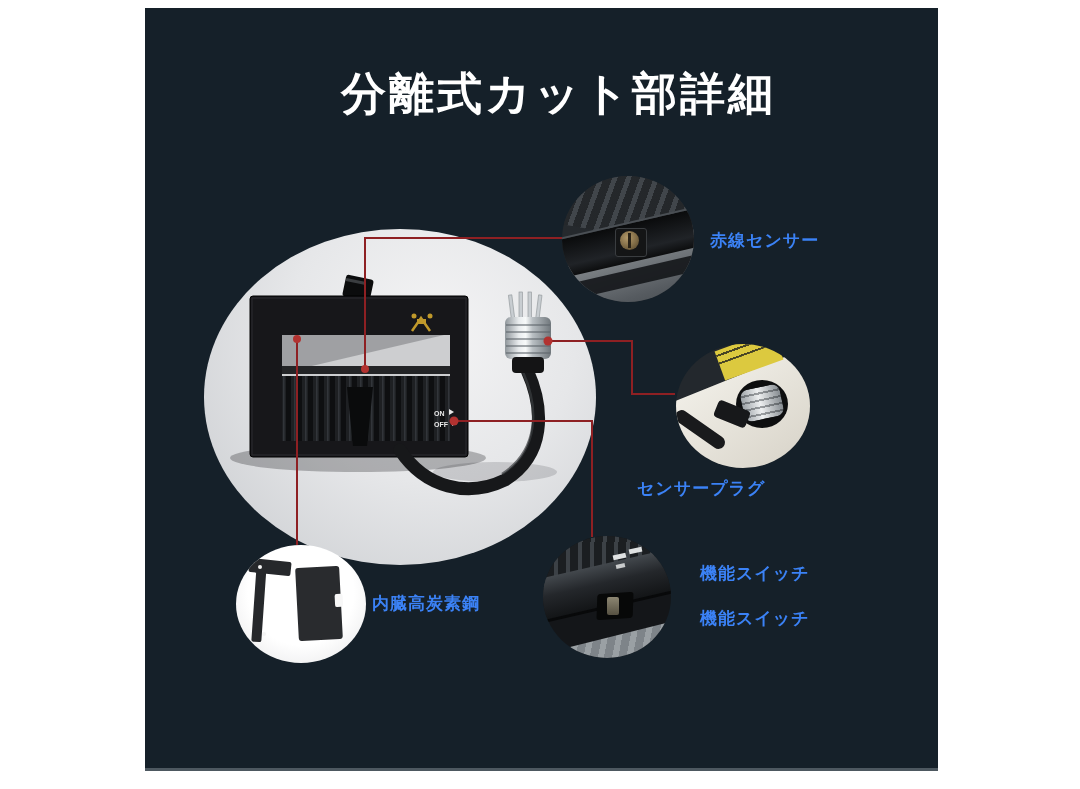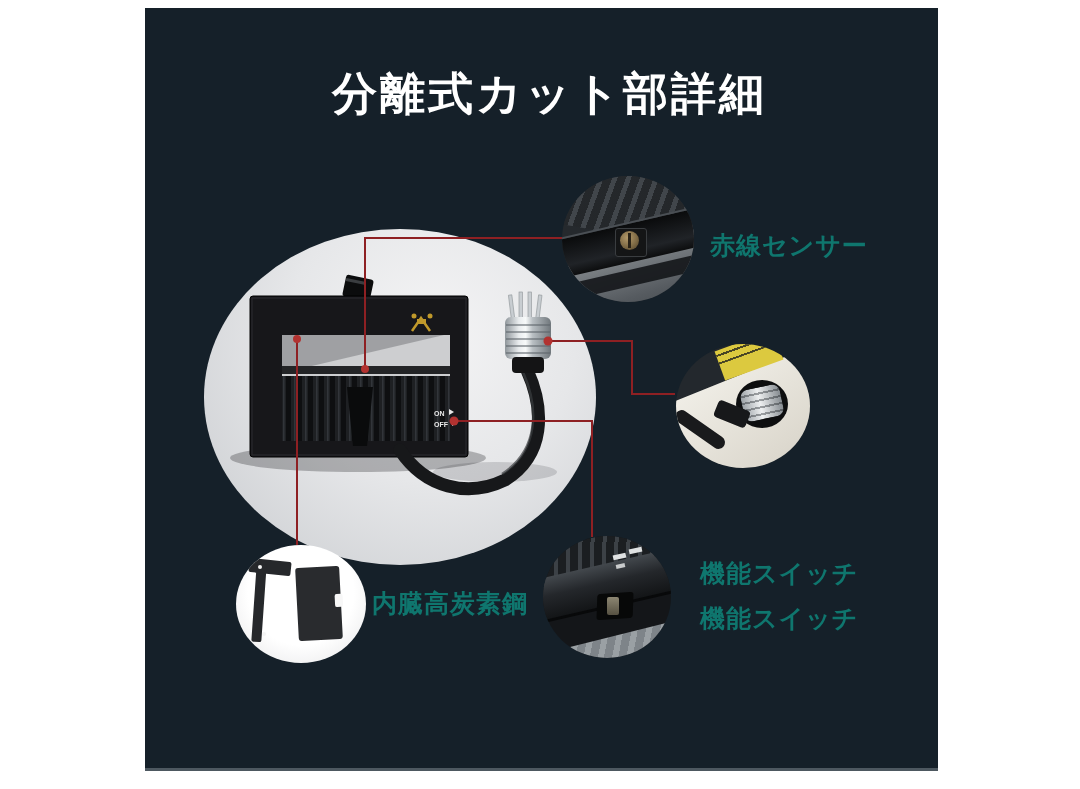--- a/index.html
+++ b/index.html
@@ -1,20 +1,20 @@
 <!DOCTYPE html>
 <html><head>
 <meta charset="utf-8">
 <style>
   html,body{margin:0;padding:0;background:#ffffff;}
   .canvas{position:relative;width:1080px;height:789px;background:#ffffff;overflow:hidden;
           font-family:"Liberation Sans","DejaVu Sans",sans-serif;}
   .panel{position:absolute;left:145px;top:8px;width:793px;height:760px;background:#152029;
          border-bottom:3px solid #4d5860;}
-  .title{position:absolute;left:153px;top:64px;width:793px;text-align:center;color:#ffffff;
+  .title{position:absolute;left:162px;top:64px;width:793px;text-align:center;color:#ffffff;
          font-size:45px;font-weight:700;letter-spacing:3px;white-space:nowrap;}
   .stage-ellipse{position:absolute;left:204px;top:229px;width:392px;height:336px;border-radius:50%;
          background:radial-gradient(ellipse at 58% 32%, #f4f4f5 0%, #e6e7e9 45%, #d2d4d7 82%, #c5c7ca 100%);}
   .svg-layer{position:absolute;left:0;top:0;width:1080px;height:789px;}
   .inset{position:absolute;border-radius:50%;overflow:hidden;}
   .inset > div{position:absolute;}
   
   .inset-sensor{left:562px;top:176px;width:132px;height:126px;background:#25292d;}
   .tr-light{width:150%;height:70%;left:-5%;top:52%;transform:rotate(-17deg);
             background:linear-gradient(180deg,#84898d 0%,#565b60 55%,#3c4145 100%);}
@@ -58,21 +58,21 @@
   
   .inset-knife{left:236px;top:545px;width:130px;height:118px;
            background:radial-gradient(circle at 50% 40%, #ffffff 55%, #ededee 85%, #dcdddf);}
   .kn-arm{left:10%;top:13%;width:32%;height:12%;background:#26282b;transform:rotate(6deg);border-radius:2px;}
   .kn-bar{left:14%;top:16%;width:8%;height:66%;background:#26282b;transform:rotate(4deg);border-radius:2px;}
   .kn-hole1{left:17%;top:17%;width:4px;height:4px;background:#f4f4f4;border-radius:50%;}
   .kn-hole2{left:20%;top:74%;width:4px;height:4px;background:#f4f4f4;border-radius:50%;}
   .kn-plate{left:47%;top:19%;width:34%;height:62%;background:#292b2e;border-radius:3px;transform:rotate(-3deg);}
   .kn-notch{position:absolute;right:-2px;top:38%;width:8px;height:13px;background:#f7f7f7;border-radius:2px;}
   
-  .callout-label{position:absolute;color:#0f766e;font-size:25px;font-weight:700;white-space:nowrap;letter-spacing:1px;}
+  .callout-label{position:absolute;color:#3b82f6;font-size:17px;font-weight:700;white-space:nowrap;letter-spacing:1px;}
   .callout-label .line{display:block;line-height:45px;}
   .lbl-sensor{left:710px;top:229px;}
   .lbl-plug{left:637px;top:477px;}
   .lbl-autofeed{left:700px;top:551px;}
   .lbl-knife{left:372px;top:557px;margin-top:24px;}
 </style>
 </head>
 <body>
 
 <div class="canvas">
@@ -201,20 +201,21 @@
     <div class="kn-arm"></div>
     <div class="kn-bar"></div>
     <div class="kn-hole1"></div>
     <div class="kn-hole2"></div>
     <div class="kn-plate">
       <div class="kn-notch"></div>
     </div>
   </div>
 
   <div class="callout-label lbl-sensor">赤線センサー</div>
+  <div class="callout-label lbl-plug">センサープラグ</div>
   <div class="callout-label lbl-autofeed">
     <span class="line">機能スイッチ</span>
     <span class="line">機能スイッチ</span>
   </div>
   <div class="callout-label lbl-knife">
     <span class="line">内臓高炭素鋼</span>
   </div>
 
 </div>
 

